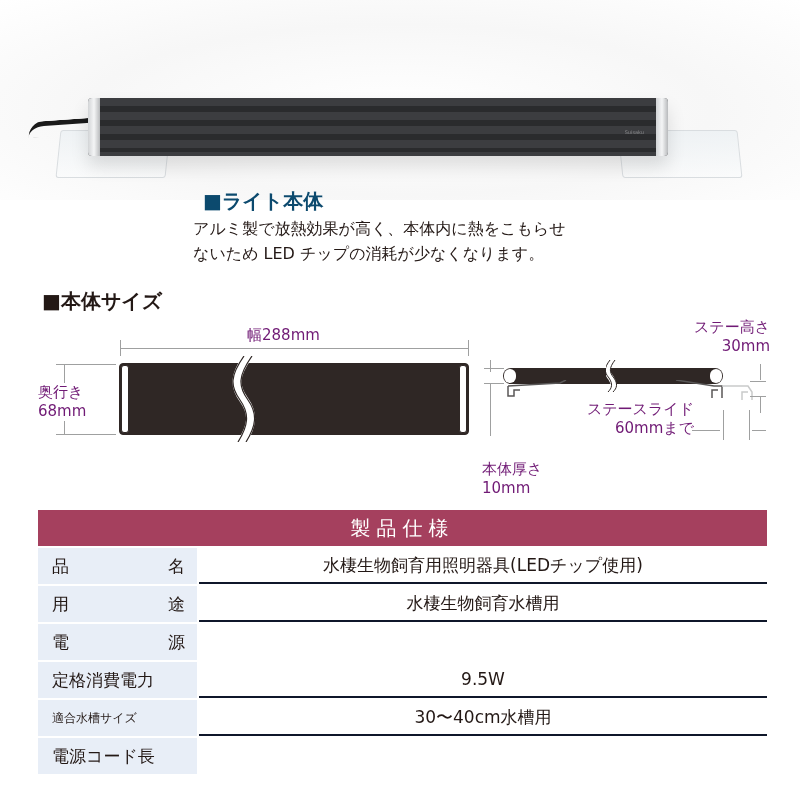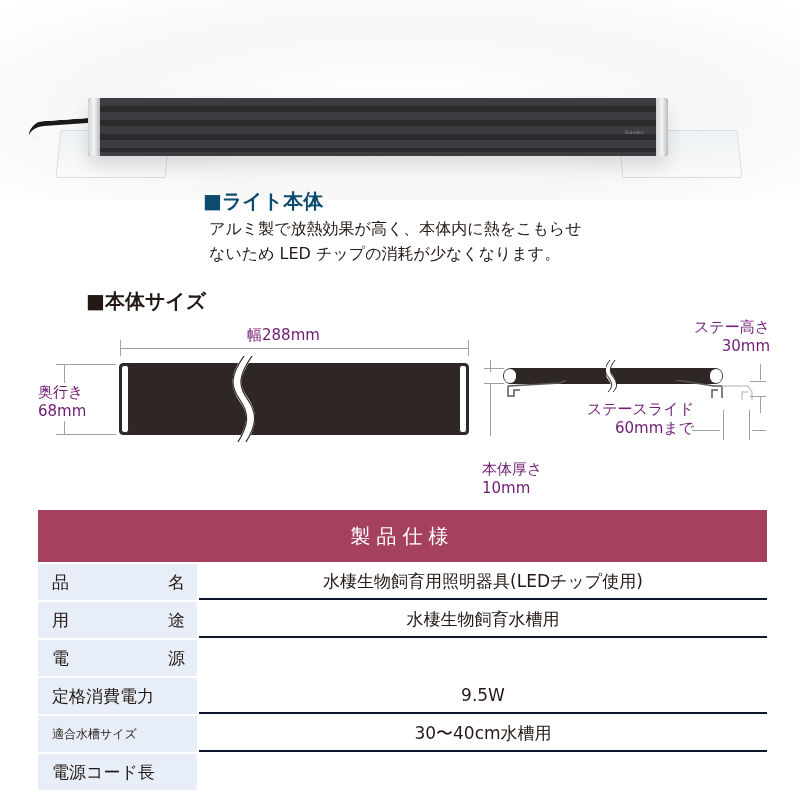--- a/index.html
+++ b/index.html
@@ -19,38 +19,38 @@
   .light { position: absolute; left: 88px; top: 98px; width: 580px; height: 58px;
     background: #3c3d40; border-radius: 4px;
     box-shadow: 0 10px 18px rgba(0,0,0,.12); overflow: hidden; }
   .light .stripe { position: absolute; left: 12px; right: 12px; height: 6px; background: #2a2b2d; }
   .light .cap { position: absolute; top: 0; width: 12px; height: 100%;
     background: linear-gradient(90deg, #d2d4d6, #f4f5f6 50%, #b8babc); }
   .light .brand { position: absolute; right: 24px; top: 31px; font-size: 5px; color: #8a8b8d; }
 
   
   .h-light { position: absolute; left: 203px; top: 188px; font-size: 20px; font-weight: bold; color: #0c4a6e; letter-spacing: 0; }
-  .desc { position: absolute; left: 209px; top: 216px; font-size: 16px; line-height: 25px; color: #231815; }
+  .desc { position: absolute; left: 193px; top: 216px; font-size: 16px; line-height: 25px; color: #231815; }
 
   
-  .h-size { position: absolute; left: 42px; top: 288px; font-size: 20px; font-weight: bold; color: #231815; margin-left: 44px; }
+  .h-size { position: absolute; left: 42px; top: 288px; font-size: 20px; font-weight: bold; color: #231815; }
   .dimline { position: absolute; background: #9fa0a0; }
   .dimtext { position: absolute; font-size: 15px; color: #701a75; line-height: 19px; }
   .bar-top { position: absolute; left: 119px; top: 363px; width: 350px; height: 72px;
     background: #2f2725; border: 1px solid #2f2725; border-radius: 4px; }
   .bar-top .endcap { position: absolute; top: 1px; width: 8px; height: 68px; background: #fff;
     border: 1px solid #2f2725; border-radius: 3px; }
 
   .side { position: absolute; left: 503px; top: 368px; width: 220px; height: 16px;
     background: #2f2725; border-radius: 8px; }
   .side .endcap { position: absolute; top: 1px; width: 12px; height: 14px; background: #fff; border-radius: 7px; }
 
   
   .spec { position: absolute; left: 38px; top: 510px; width: 729px; }
-  .spec-head { height: 52px; background: #a5405e; color: #ffffff; font-size: 20px; letter-spacing: 6px;
+  .spec-head { height: 36px; background: #a5405e; color: #ffffff; font-size: 20px; letter-spacing: 6px;
     display: flex; align-items: center; justify-content: center; }
   .spec-row { display: flex; height: 36px; margin-top: 2px; }
   .spec-label { width: 159px; background: #e8eef7; display: flex; align-items: center;
     padding: 0 12px 0 14px; font-size: 17px; color: #231815; }
   .spec-label.spread { justify-content: space-between; }
   .spec-value { flex: 1; display: flex; align-items: center; justify-content: center;
     font-size: 17px; color: #231815; border-bottom: 2px solid #0f172a; margin-left: 2px; }
 </style>
 </head>
 <body>

